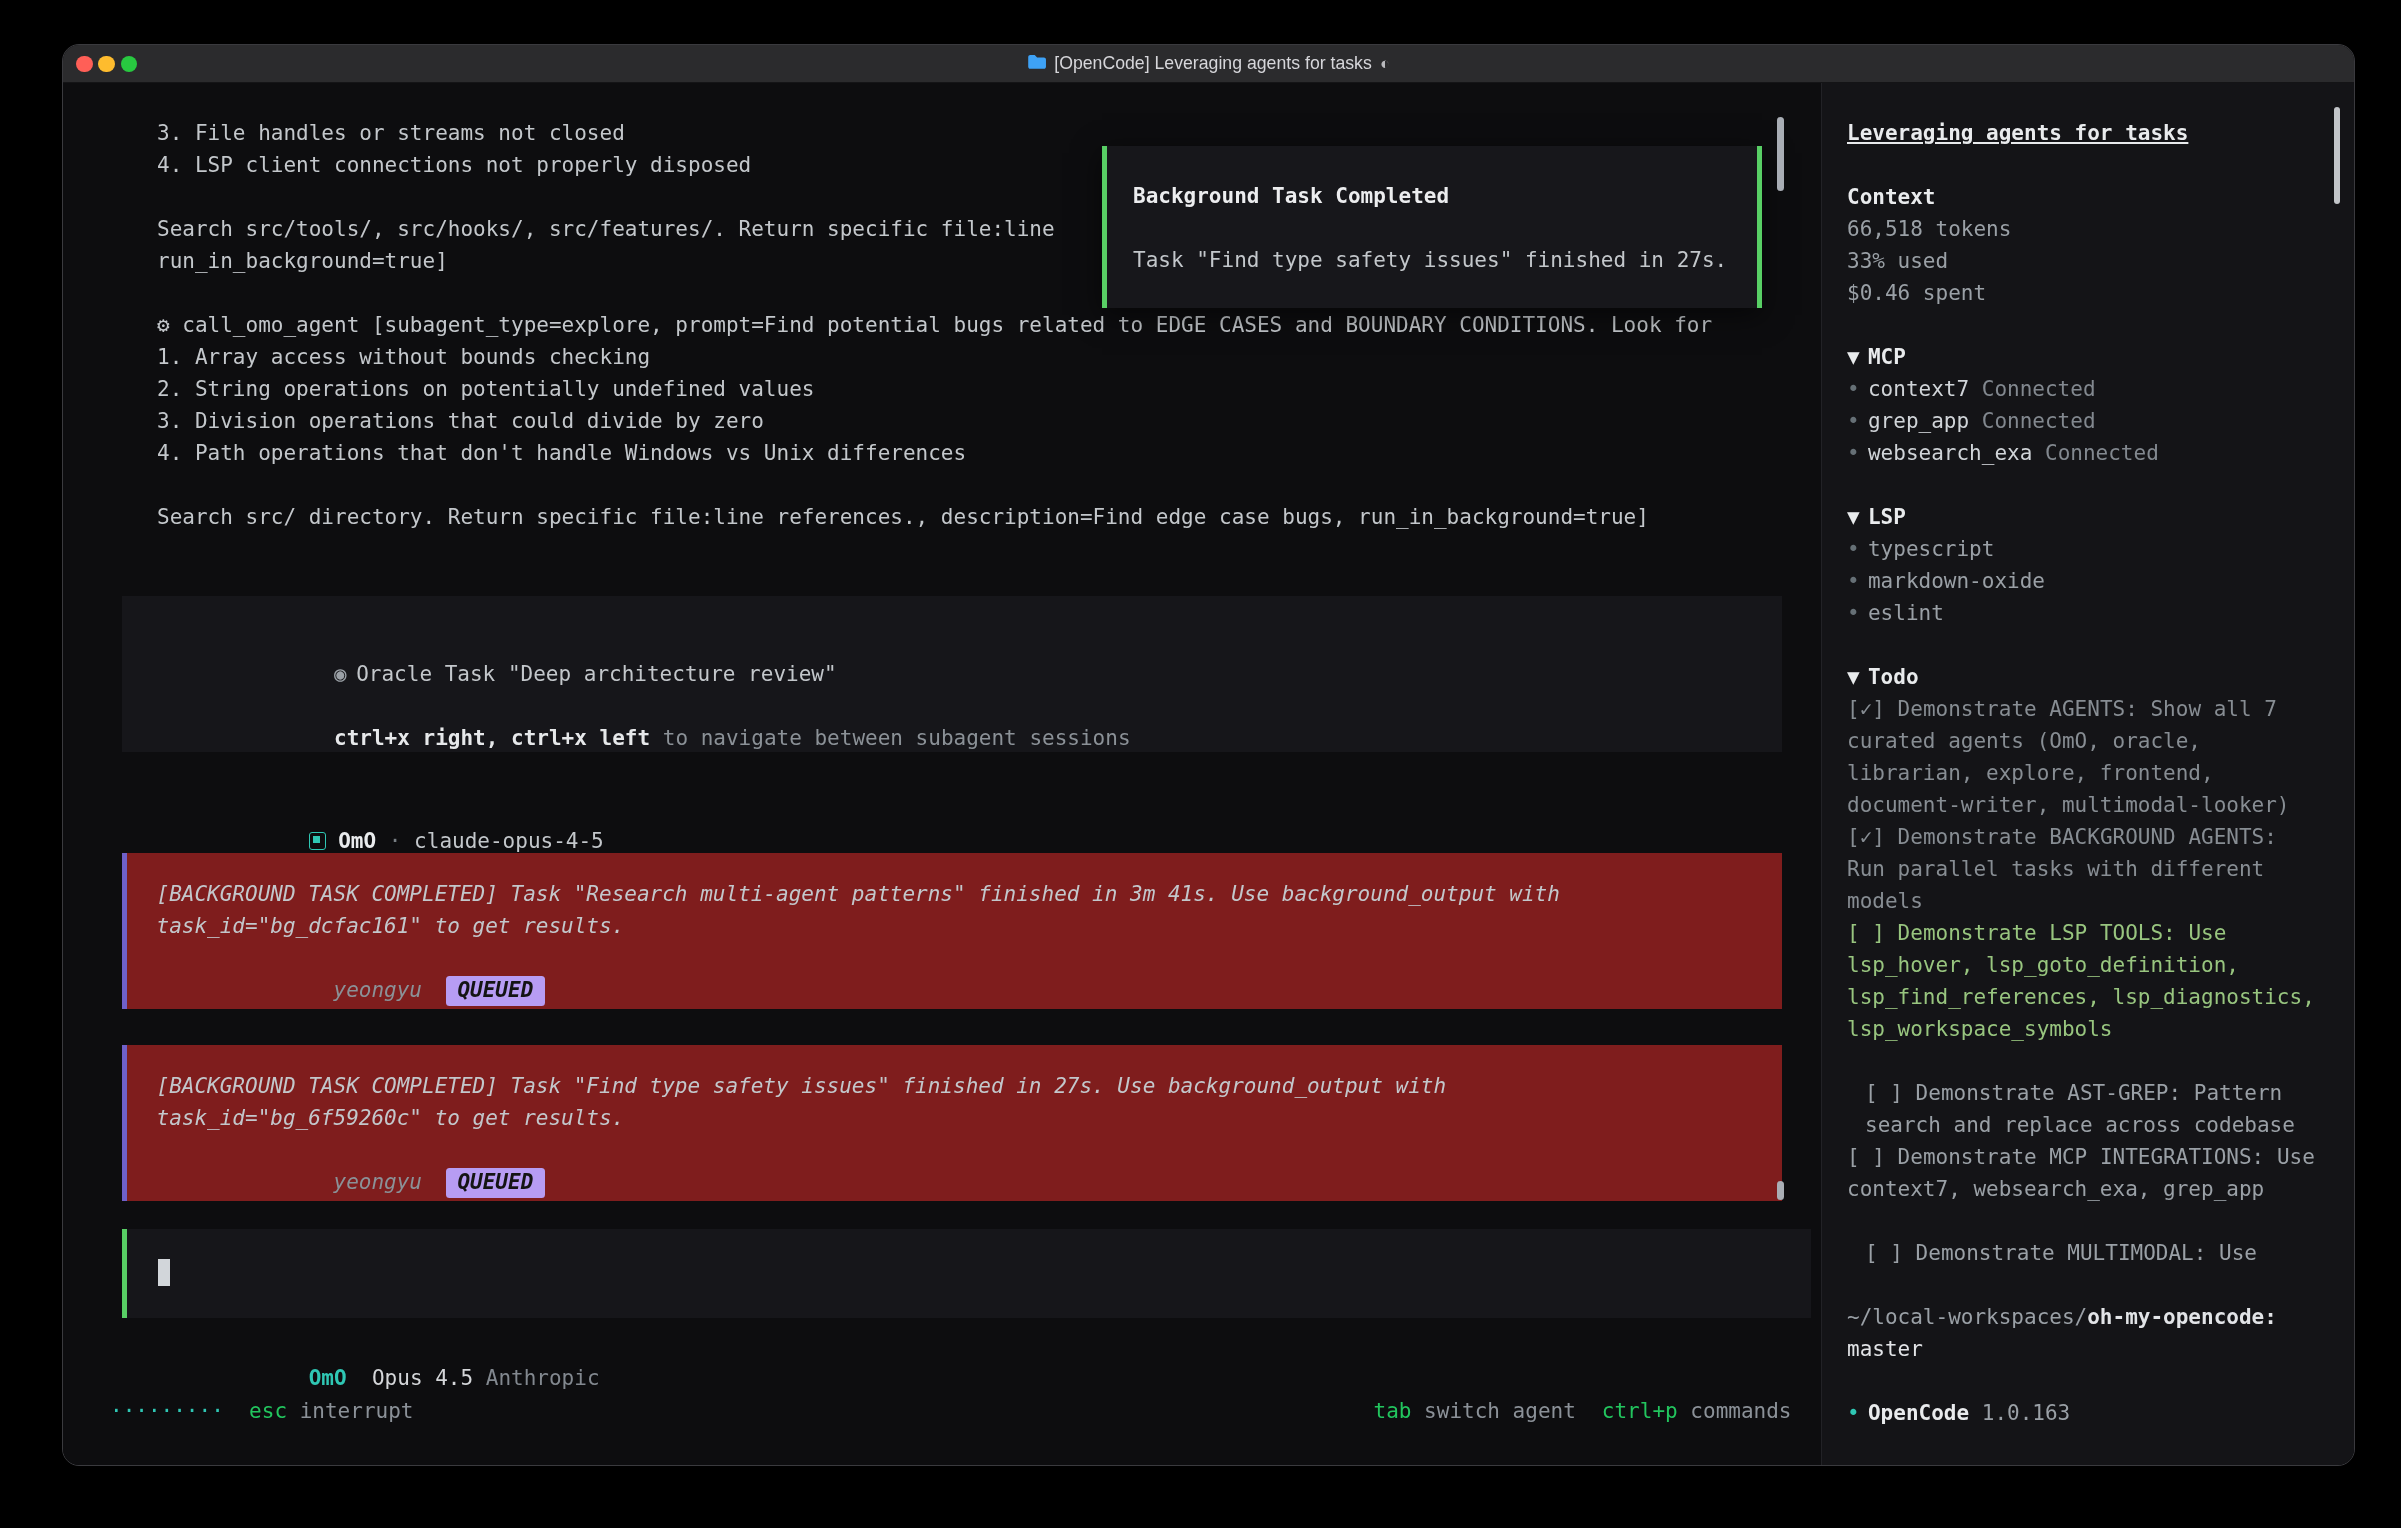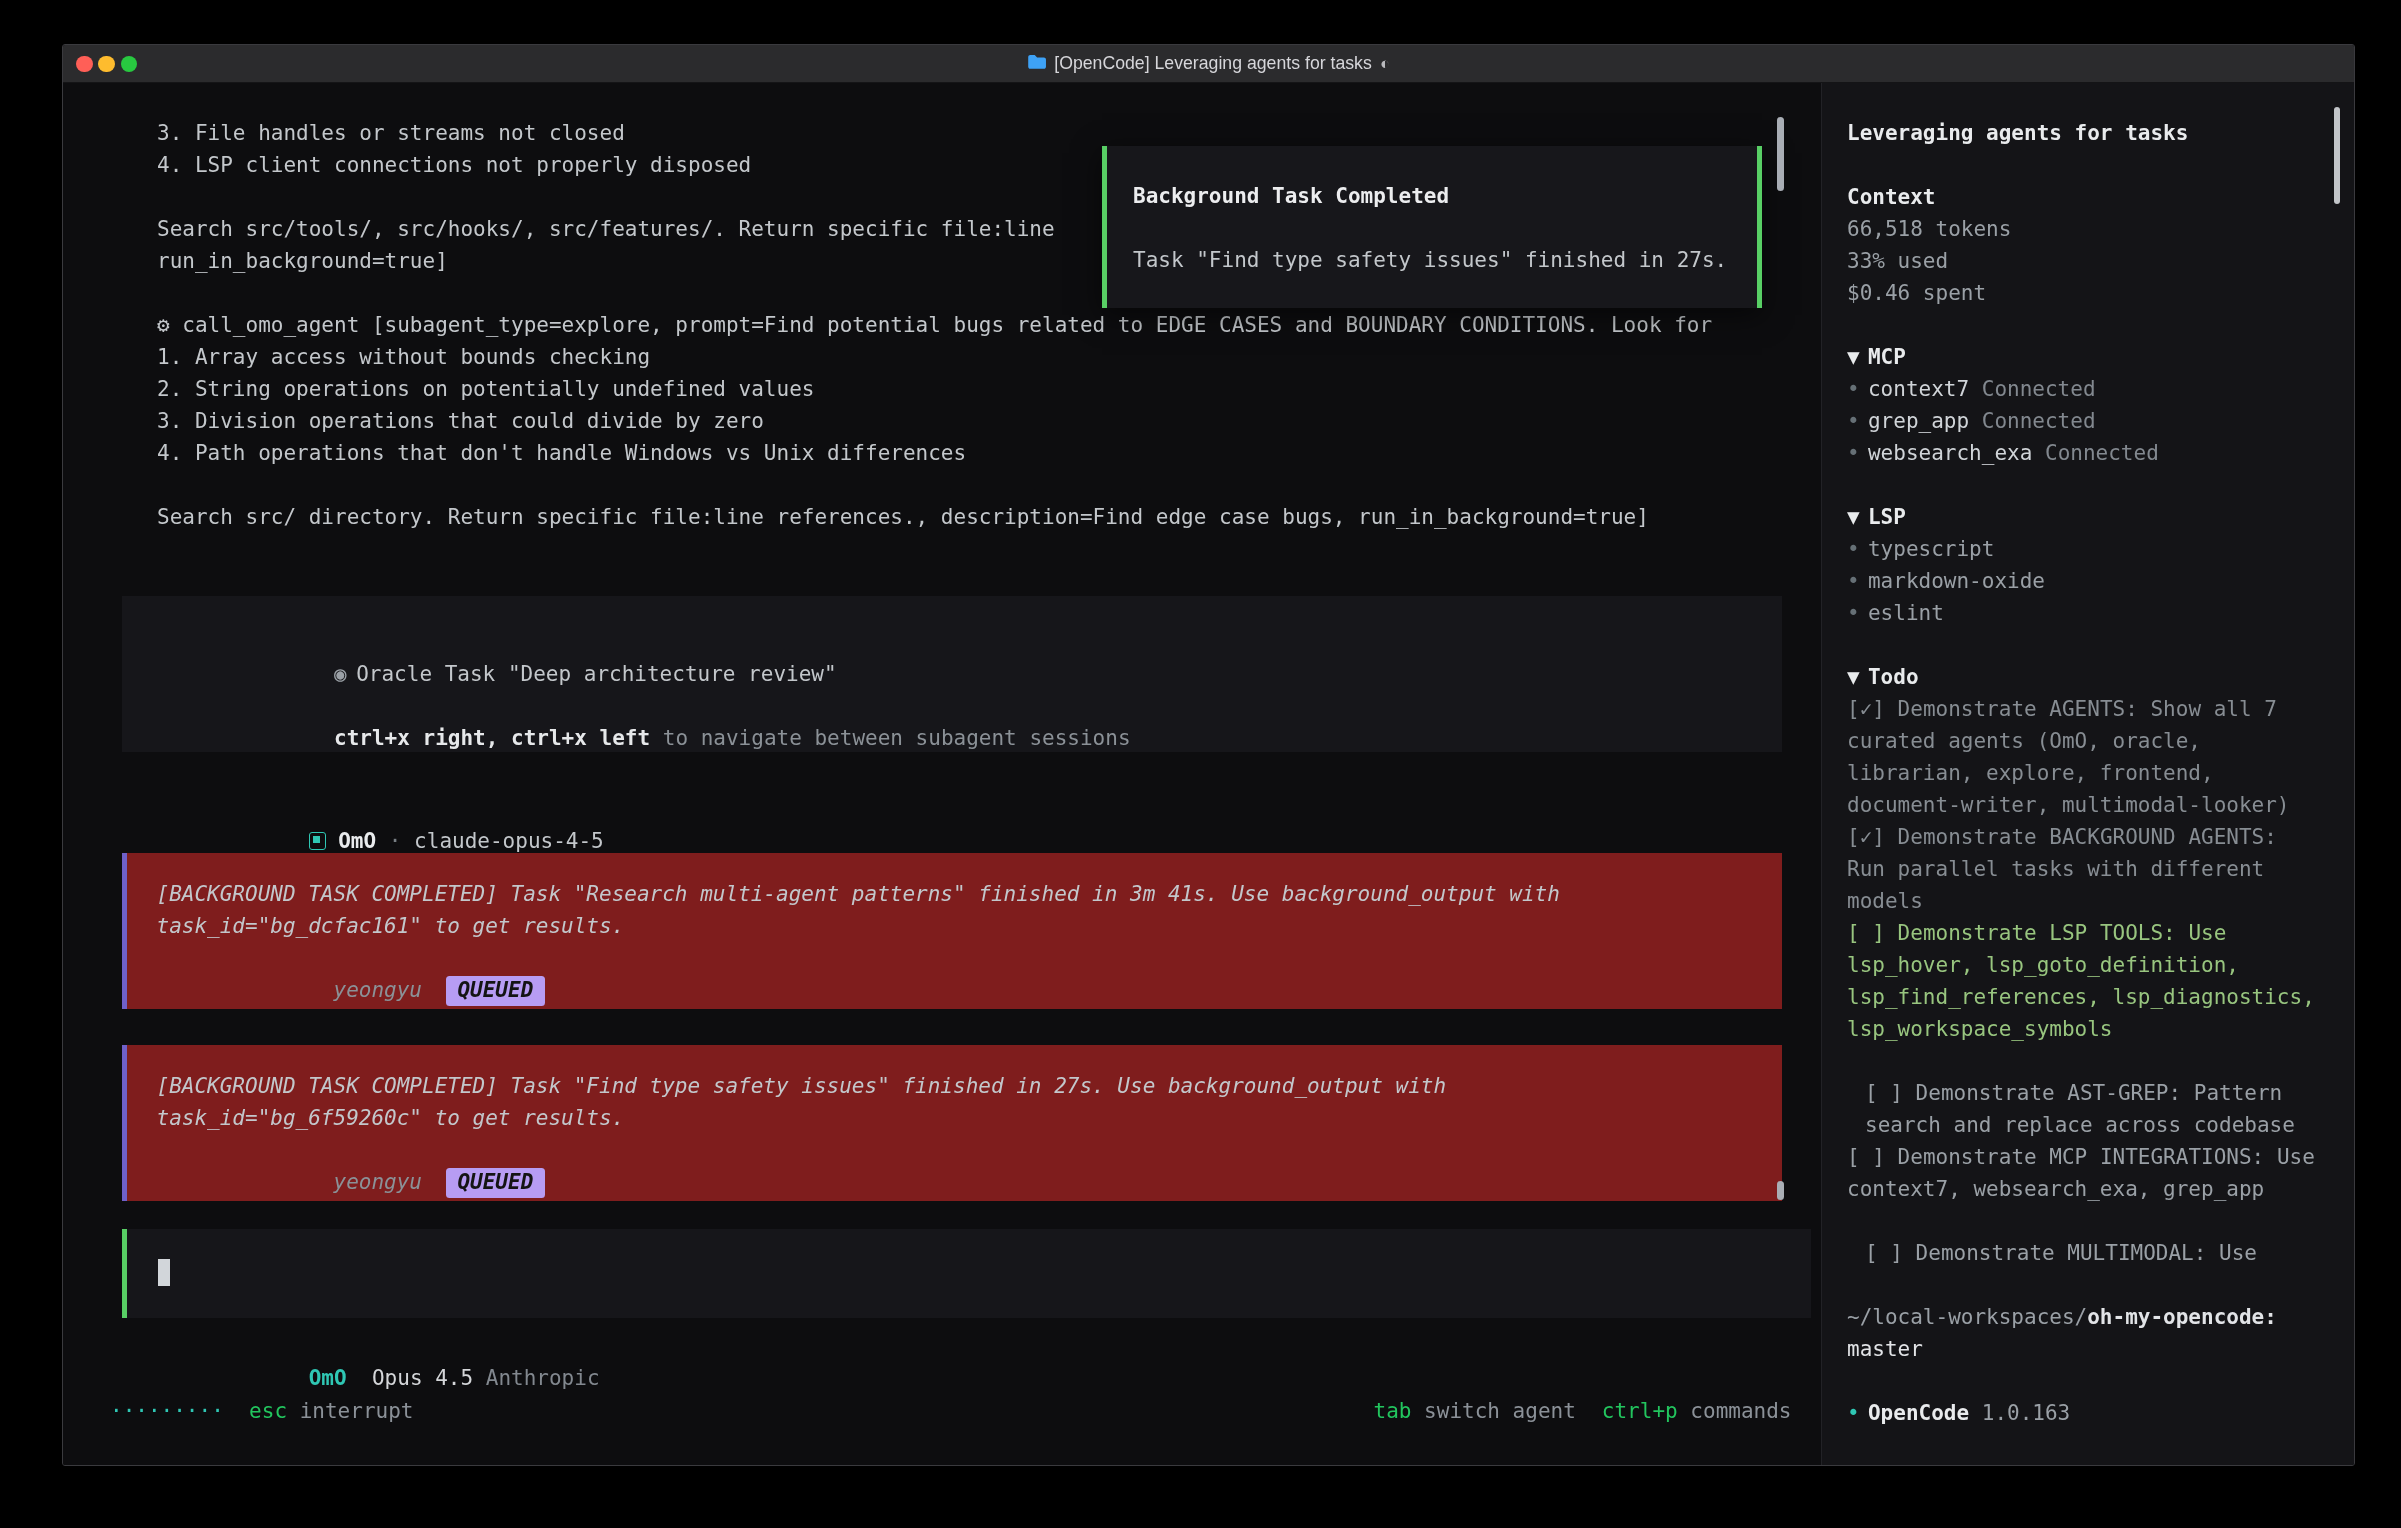--- a/index.html
+++ b/index.html
@@ -2,21 +2,21 @@
 <html style="font-size:9.5px"><head>
 <meta charset="utf-8">
 <style>
   * { margin:0; padding:0; box-sizing:border-box; }
   html,body { background:#000; }
   body { width:2401px; height:1528px; overflow:hidden;
          font-family:"DejaVu Sans Mono","DejaVu Sans",monospace; }
   #canvas { position:relative; width:2401px; height:1528px; background:#000; }
 
   .window { position:absolute; left:62px; top:44px; width:2293px; height:1422px;
-            background:#0d0d0f; border:0.6px solid #3a3a3e; border-radius:3px;
+            background:#0d0d0f; border:0.6px solid #3a3a3e; border-radius:17px;
             overflow:hidden; display:flex; flex-direction:column; }
 
   
   .titlebar { height:38px; flex:0 0 auto; background:#2b2b2d; border-bottom:0.6px solid #141416;
               display:flex; align-items:center; justify-content:center; position:relative;
               font-family:"Liberation Sans",sans-serif; }
   .lights { position:absolute; left:13px; top:10.6px; display:flex; gap:5.9px; }
   .light { width:16.5px; height:16.5px; border-radius:50%; }
   .light.red    { background:#ff5f57; }
   .light.yellow { background:#febc2e; }
@@ -90,21 +90,21 @@
   
   .main-thumb { position:absolute; right:37px; top:34px; width:7px; height:74px;
                 background:#a9aeb5; border-radius:3.5px; }
   .main-thumb2 { position:absolute; right:37px; top:1098px; width:7px; height:19px;
                  background:#a9aeb5; border-radius:3.5px; }
 
   
   .sidebar { flex:1; background:#141417; border-left:0.6px solid #222226; position:relative;
              font-size:21px; line-height:32px; color:#9aa0a6;
              padding:34px 34px 0 25px; overflow:hidden; }
-  .sb-title { color:#e9ebed; font-weight:bold; }
+  .sb-title { color:#e9ebed; font-weight:bold;text-decoration:underline; }
   .sb-blank { height:32px; }
   .sb-heading { color:#e9ebed; font-weight:bold; }
   .sb-heading .arrow { margin-right:8.3px; }
   .sb-text { color:#9aa0a6; }
   .bullet { color:#667076; margin-right:8.3px; }
   .mcp-name { color:#d0d4d8; }
   .mcp-status { color:#82888f; }
   .todo-item { color:#9aa0a6; }
   .todo-item.done { color:#878d93; }
   .todo-item.active { color:#98c57f; }

